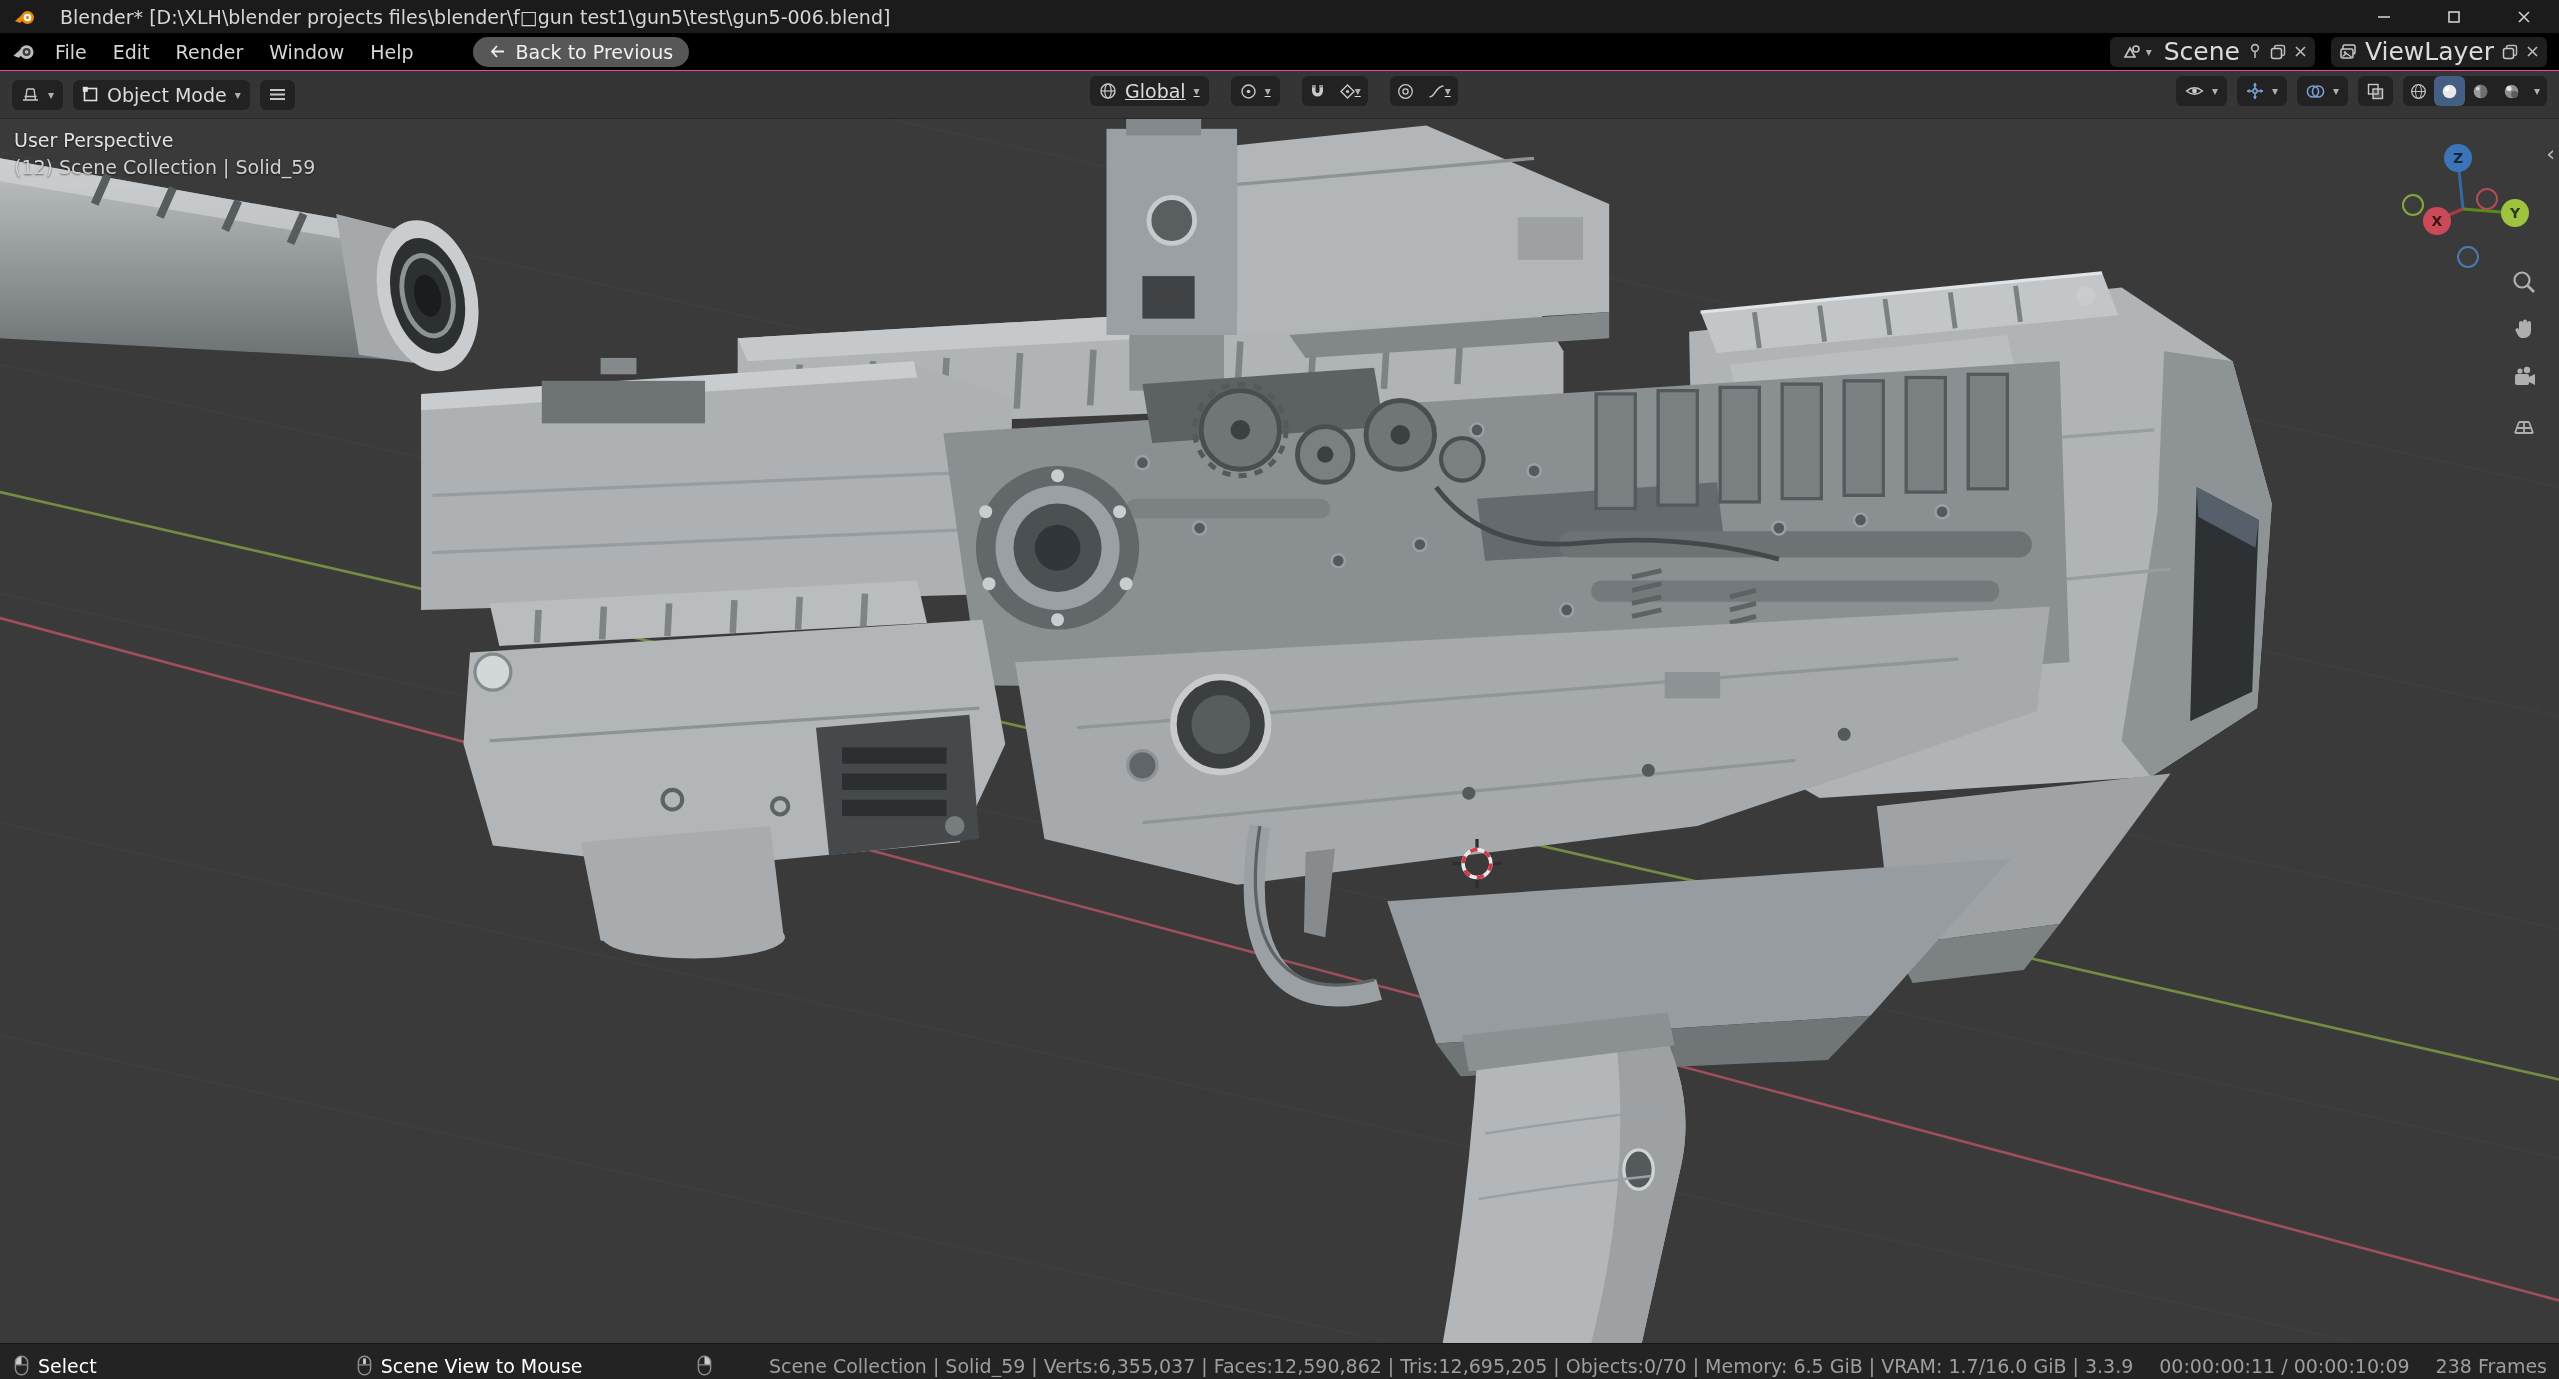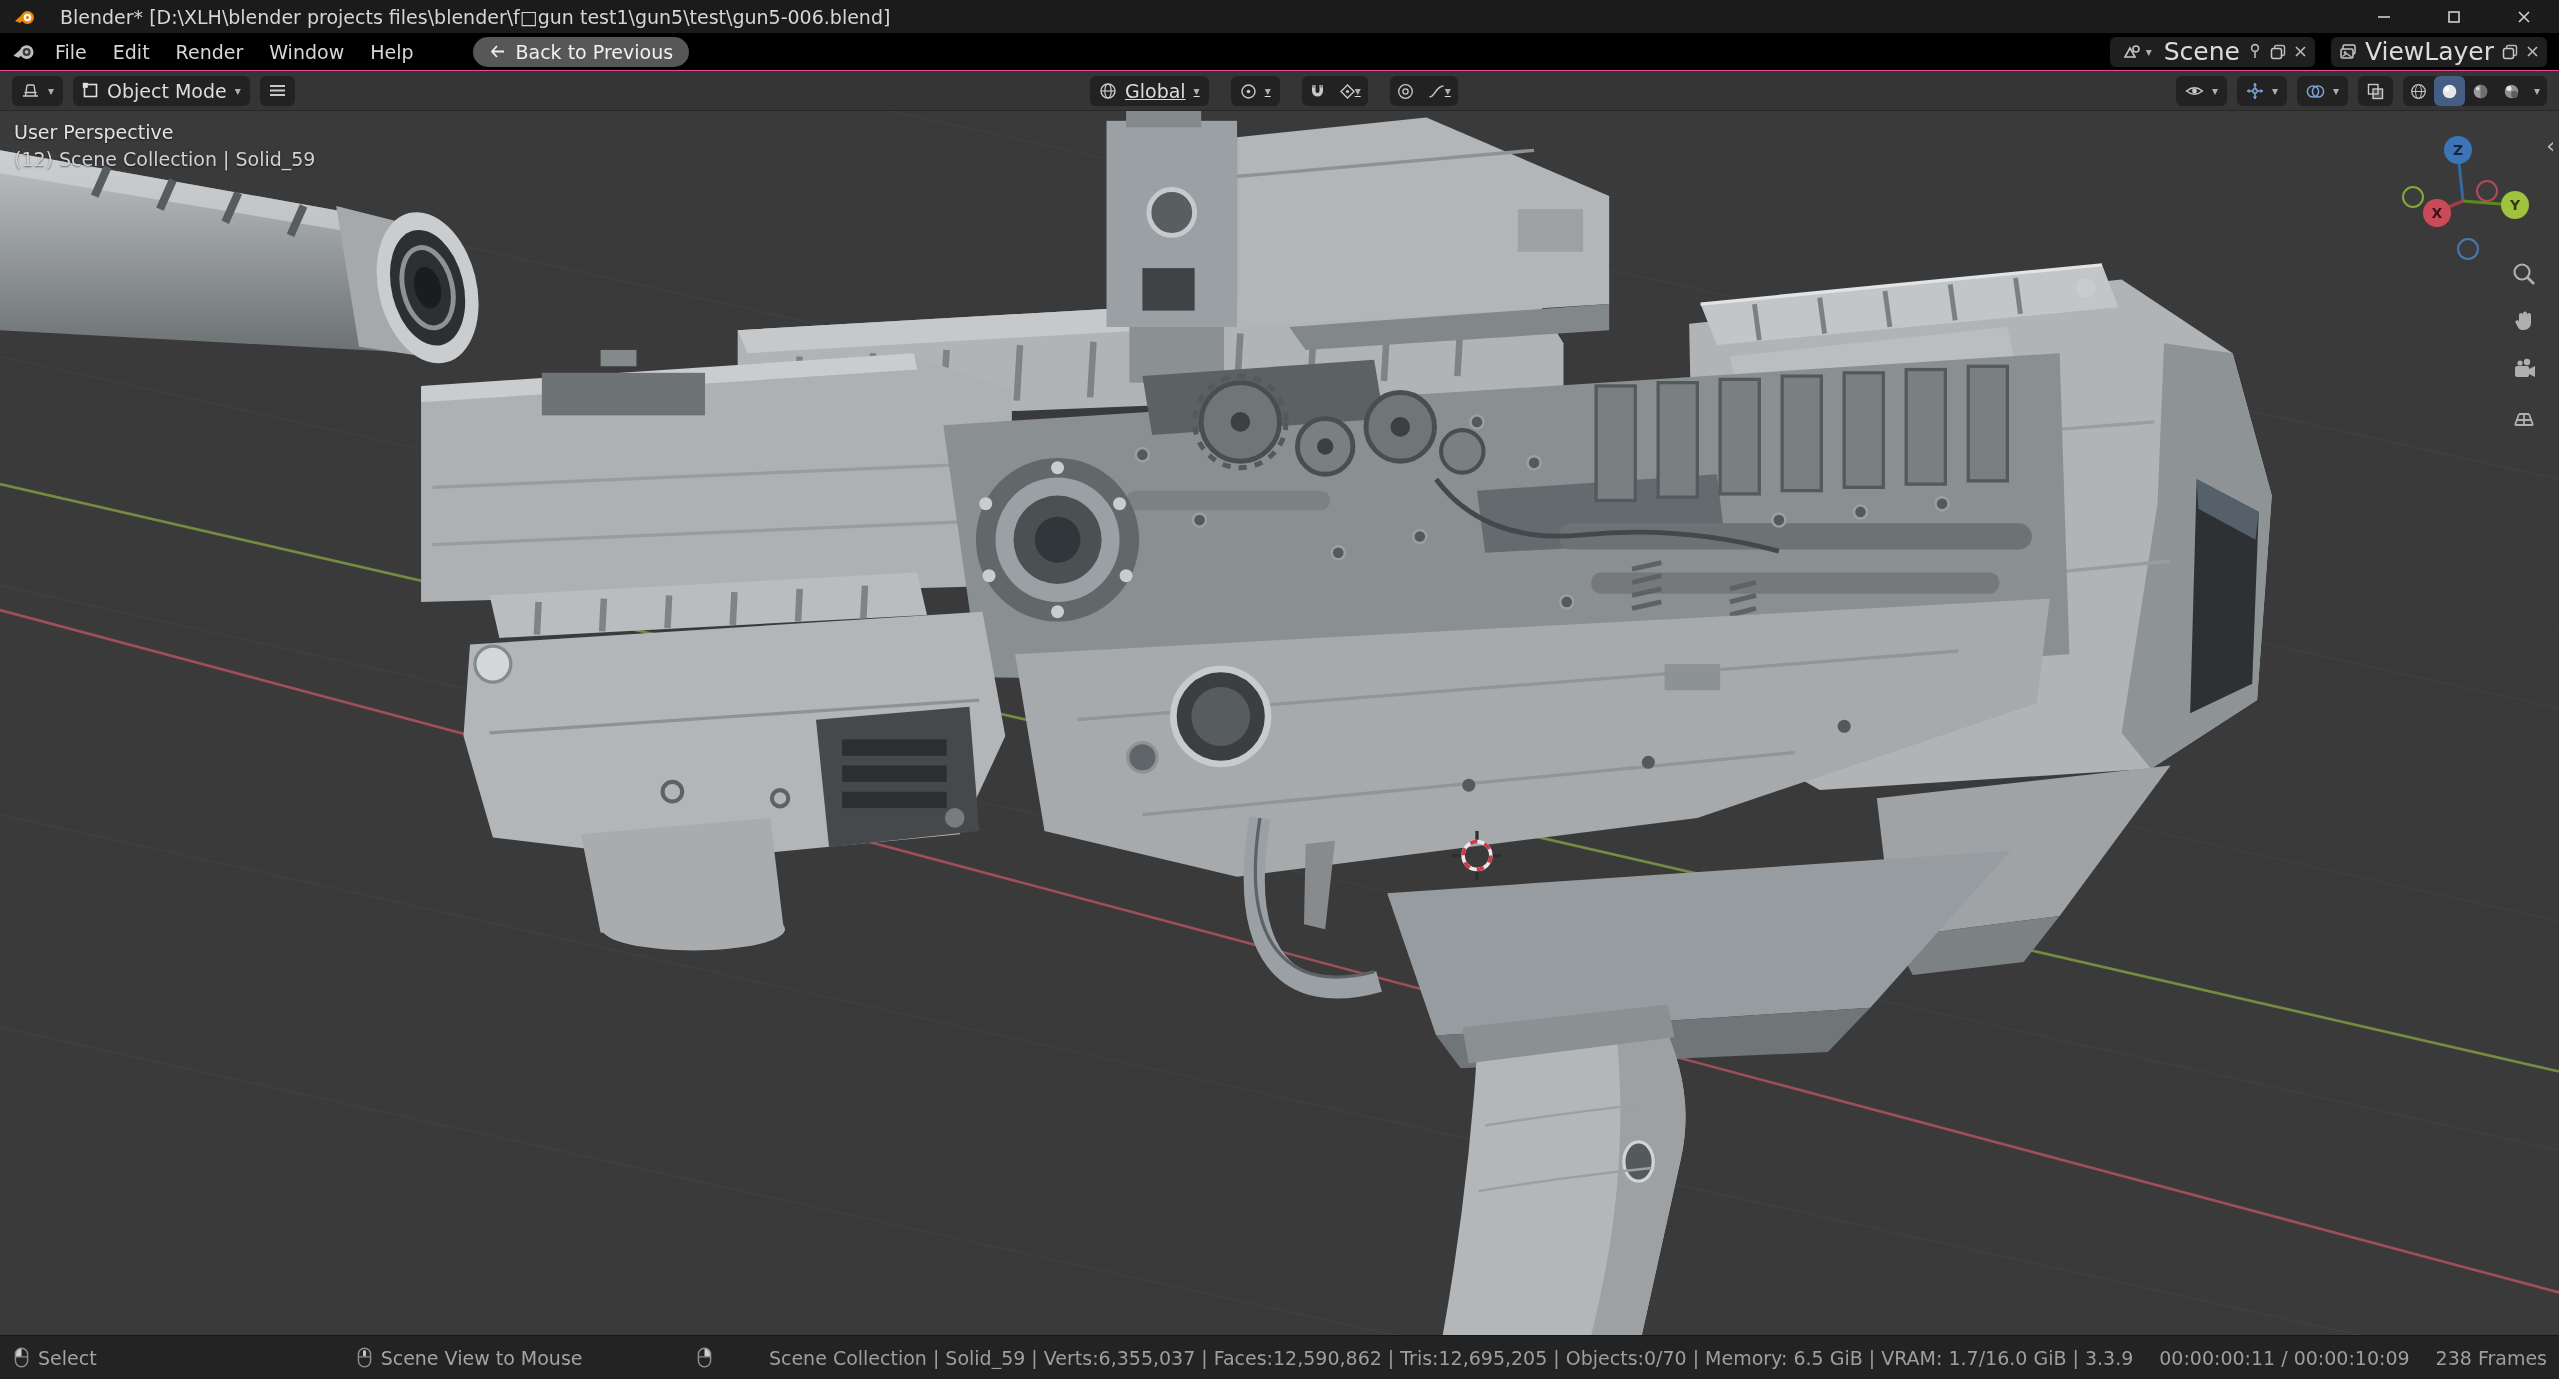--- a/index.html
+++ b/index.html
@@ -22,21 +22,21 @@
   .back-btn { margin-left:46px; height:30px; background:#575757; border-radius:15px;
               display:flex; align-items:center; gap:10px; padding:0 16px; color:#f0f0f0; }
   .topbar-right { margin-left:auto; margin-right:12px; display:flex; align-items:center; gap:16px; }
   .pill { height:30px; background:#1f1f1f; border-radius:6px; display:flex; align-items:center;
           padding:0 8px; gap:8px; color:#dcdcdc; font-size:25px; white-space:nowrap; }
   .pill .seg { display:flex; align-items:center; gap:5px; padding:0 4px; }
   .caret { font-size:12px; color:#b0b0b0; line-height:1; }
   .caret::after { content:"▾"; }
 
   
-  .toolheader { height:40px; background:#353535; border-bottom:1px solid #272727;
+  .toolheader { height:48px; background:#353535; border-bottom:1px solid #272727;
                 display:flex; align-items:center; flex:0 0 auto; position:relative;
                 color:#dcdcdc; font-size:19px; }
   .toolheader .left { display:flex; align-items:center; gap:10px; padding-left:12px; }
   .wgt { height:30px; background:#222222; border-radius:6px; display:flex; align-items:center;
          padding:0 9px; gap:8px; white-space:nowrap; }
   .center-cluster { position:absolute; left:1090px; top:5px; display:flex; align-items:center; gap:22px;text-decoration:underline; }
   .right-cluster { position:absolute; right:12px; top:5px; display:flex; align-items:center; gap:10px; }
   .seg-group { height:30px; background:#222222; border-radius:6px; display:flex; align-items:center; }
   .seg-btn { height:30px; display:flex; align-items:center; padding:0 7px; border-radius:6px; }
   .seg-btn.active { background:rgba(88,128,186,0.65); }
@@ -48,21 +48,21 @@
                 text-shadow:0 1px 2px rgba(0,0,0,0.55); line-height:27px; }
   .vp-overlay .line2 { color:#d2d2d2; }
   .nav-gizmo { position:absolute; right:26px; top:14px; }
   .nav-tools { position:absolute; right:22px; top:150px; display:flex; flex-direction:column; gap:22px; align-items:center; }
   .nav-tools .tool { opacity:0.85; }
   .collapse-arrow { position:absolute; right:4px; top:22px; color:#bdbdbd; font-size:22px; }
 
   
   .statusbar { height:44px; background:#232323; border-top:1px solid #161616;
                display:flex; align-items:center; flex:0 0 auto; font-size:19px; color:#9e9e9e; }
-  .hint { display:flex; align-items:center; gap:9px; color:#a3a3a3; white-space:nowrap; }
+  .hint { display:flex; align-items:center; gap:9px; color:#ffffff; white-space:nowrap; }
   .hint.g1 { margin-left:14px; }
   .hint.g2 { margin-left:260px; }
   .hint.g3 { margin-left:115px; }
   .status-right { margin-left:auto; display:flex; align-items:center; gap:26px;
                   padding-right:12px; white-space:nowrap; overflow:hidden; }
   svg { display:block; }
 </style>
 </head>
 <body>
 

